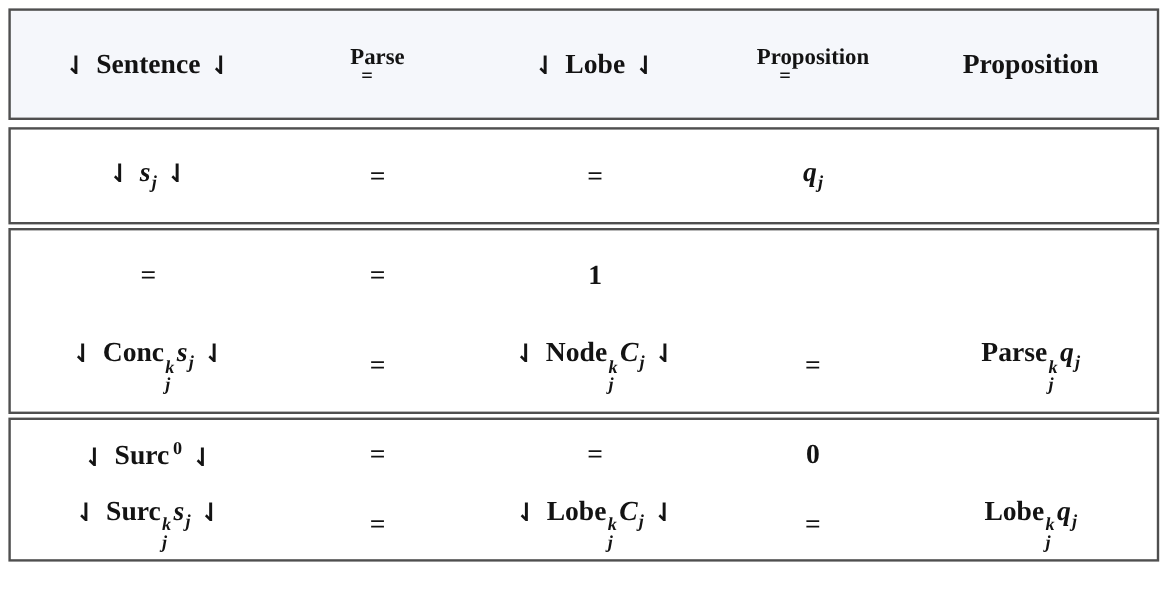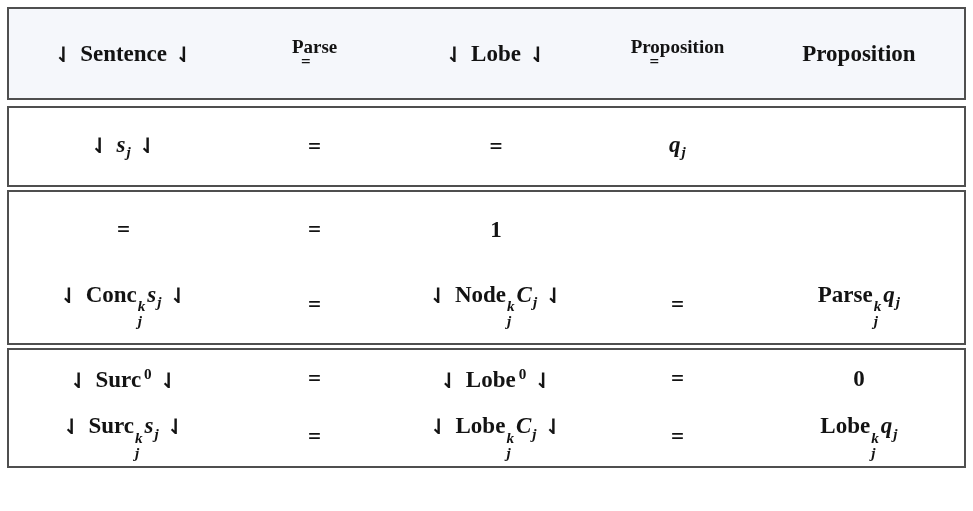--- a/index.html
+++ b/index.html
@@ -98,21 +98,20 @@
             <span>k</span>
             <span>j</span>
           </span><span class="m-it">q</span><span class="m-sub">j</span></div>
     </div>
   </div>
 
   <div class="box box-c">
     <div class="row">
       <div class="cell"><span class="m-br">⇃</span><span class="m-rm">Surc</span><span class="m-sup">0</span><span class="m-br">⇃</span></div>
       <div class="cell"><span class="m-rm">=</span></div>
-      <div class="cell"><span class="m-br">⇃</span><span class="m-rm">Lobe</span><span class="m-sup">0</span><span class="m-br">⇃</span></div>
       <div class="cell"><span class="m-rm">=</span></div>
       <div class="cell"><span class="m-rm">0</span></div>
     </div>
     <div class="row">
       <div class="cell"><span class="m-br">⇃</span><span class="m-rm">Surc</span><span class="ss">
             <span>k</span>
             <span>j</span>
           </span><span class="m-it">s</span><span class="m-sub">j</span><span class="m-br">⇃</span></div>
       <div class="cell"><span class="m-rm">=</span></div>
       <div class="cell"><span class="m-br">⇃</span><span class="m-rm">Lobe</span><span class="ss">

